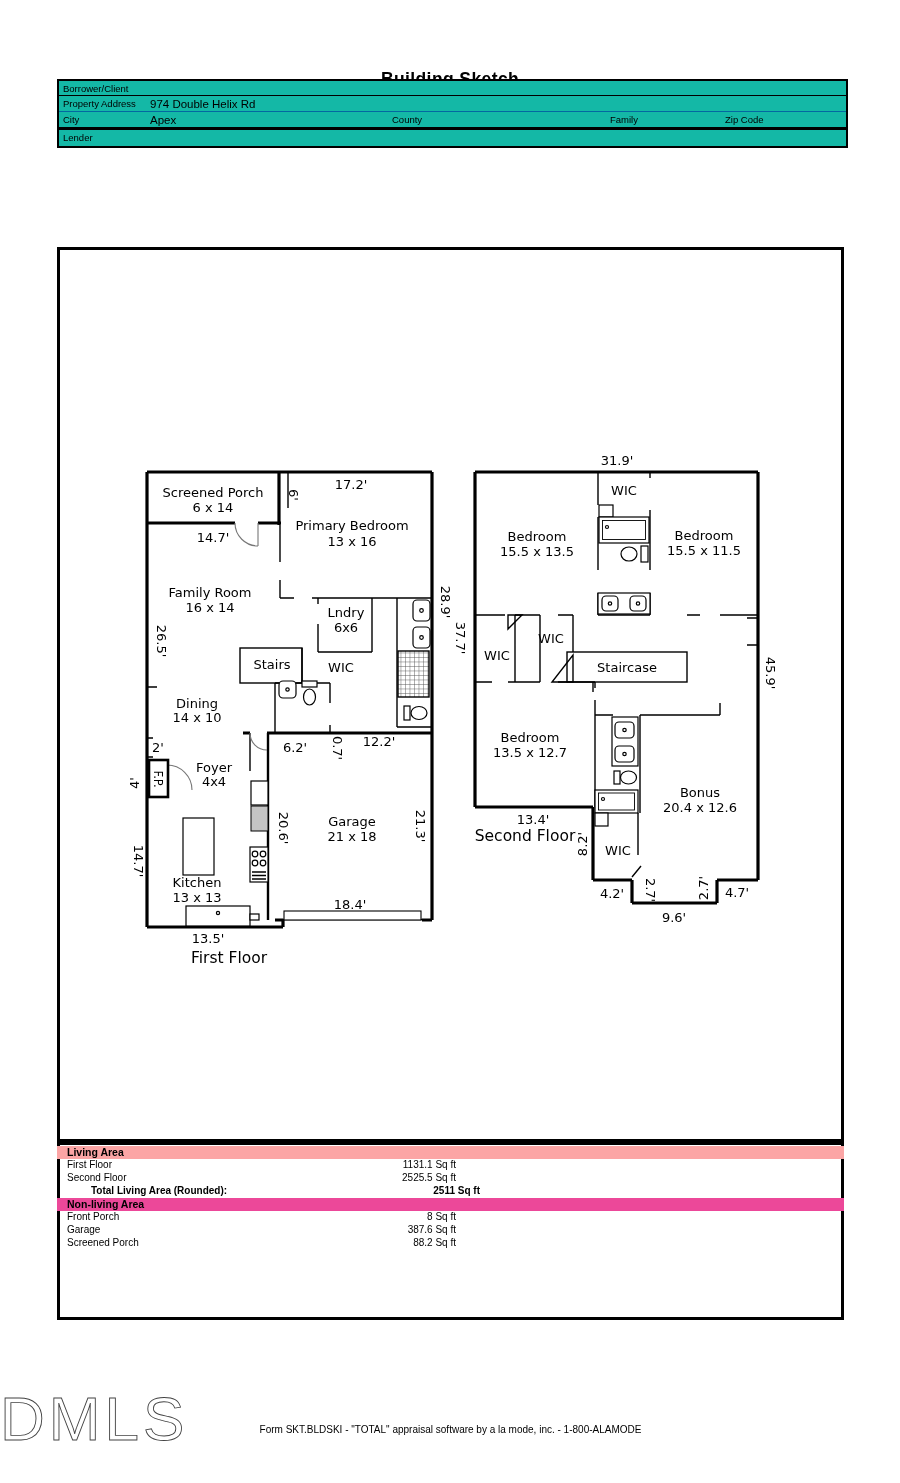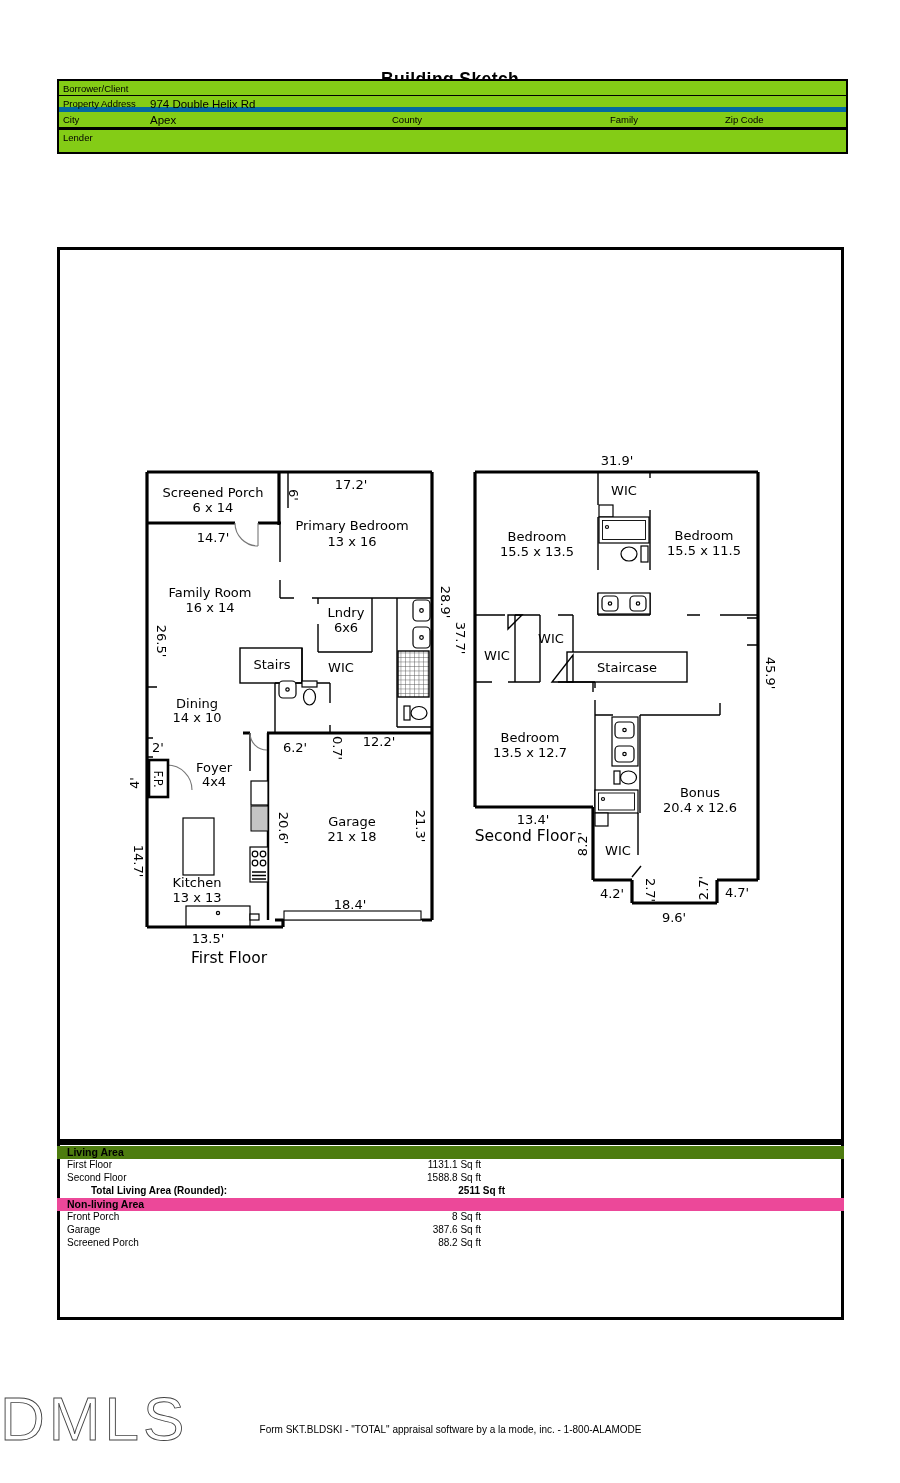--- a/index.html
+++ b/index.html
@@ -1,26 +1,26 @@
 <!DOCTYPE html>
 <html><head>
 <meta charset="utf-8">
 <style>
   html,body{margin:0;padding:0;background:#fff;}
   #page{position:relative;width:900px;height:1483px;background:#fff;overflow:hidden;
         font-family:"Liberation Sans",sans-serif;color:#000;}
   .doc-title{position:absolute;top:46px;left:0;width:900px;text-align:center;
              font-size:17.5px;font-weight:bold;letter-spacing:.4px;margin-top:23px;}
   
-  .hdr{position:absolute;left:57px;top:79px;width:787px;border:2px solid #000;background:#84cc16;}
+  .hdr{position:absolute;left:57px;top:79px;width:787px;border:2px solid #000;background:#14b8a6;}
   .hrow{position:relative;box-sizing:border-box;}
   .r1{height:15px;border-bottom:1.5px solid #000;}
-  .r2{height:16px;border-bottom:5px solid #0369a1;}
+  .r2{height:16px;border-bottom:1px solid #0369a1;}
   .r3{height:18px;border-bottom:3px solid #000;}
-  .r4{height:22px;}
+  .r4{height:16px;}
   .flab{position:absolute;top:2px;font-size:9.5px;}
   .fval{position:absolute;top:2px;font-size:11.5px;}
   
   .sketchbox{position:absolute;left:57px;top:247px;width:781px;height:1067px;border:3px solid #000;}
   svg.plan{position:absolute;left:57px;top:247px;}
   .plan text{font-family:"DejaVu Sans",sans-serif;font-size:13px;fill:#000;text-anchor:middle;}
   .plan text.cap{font-size:15.5px;}
   .plan text.sm{font-size:11.5px;}
   .wthick{stroke:#000;stroke-width:3.2;fill:none;}
   .wmed{stroke:#000;stroke-width:2.4;fill:none;}
@@ -31,21 +31,21 @@
   .summary{position:absolute;left:57px;top:1139px;width:787px;font-size:10px;}
   .sumhead{position:relative;height:17px;}
   .brand{position:absolute;left:10px;top:5px;font-size:7px;}
   .sumtitle{position:absolute;left:0;width:100%;text-align:center;top:2px;
             font-size:11px;font-weight:bold;}
   .band{height:6px;background:#000;}
   .sechdr{height:13px;line-height:13px;padding-left:10px;font-weight:bold;
           font-size:10.5px;box-sizing:border-box;margin-top:1px;}
   .srow{position:relative;height:12.8px;line-height:12.8px;}
   .srow .lab{position:absolute;left:10px;}
-  .srow .val{position:absolute;left:0;width:399px;text-align:right;padding-left:25px;}
+  .srow .val{position:absolute;left:0;width:399px;text-align:right;}
   .srow.tot{font-weight:bold;margin-left:24px;}
   
   .wmark{position:absolute;left:-6px;top:1382px;}
   .formline{position:absolute;left:57px;top:1424px;width:787px;text-align:center;font-size:10px;}
 </style>
 </head>
 <body>
 
 <div id="page">
 
@@ -224,28 +224,28 @@
         <text x="650" y="890" transform="rotate(90 650 890)" dominant-baseline="central">2.7'</text>
         <text x="674" y="922">9.6'</text>
         <text x="703" y="888" transform="rotate(-90 703 888)" dominant-baseline="central">2.7'</text>
         <text x="737" y="897">4.7'</text>
       </g>
     </g>
   </svg>
 
   <div class="summary">
     <div class="band"></div>
-    <div class="sechdr" style="background:#4d7c0f">Living Area</div>
+    <div class="sechdr" style="background:#fca5a5">Living Area</div>
     <div class="srow">
       <span class="lab">First Floor</span>
       <span class="val">1131.1 Sq ft</span>
     </div>
     <div class="srow">
       <span class="lab">Second Floor</span>
-      <span class="val">1588.8 Sq ft</span>
+      <span class="val">2525.5 Sq ft</span>
     </div>
     <div class="srow tot">
       <span class="lab">Total Living Area (Rounded):</span>
       <span class="val">2511 Sq ft</span>
     </div>
     <div class="sechdr" style="background:#ec4899">Non-living Area</div>
     <div class="srow">
       <span class="lab">Front Porch</span>
       <span class="val">8 Sq ft</span>
     </div>

